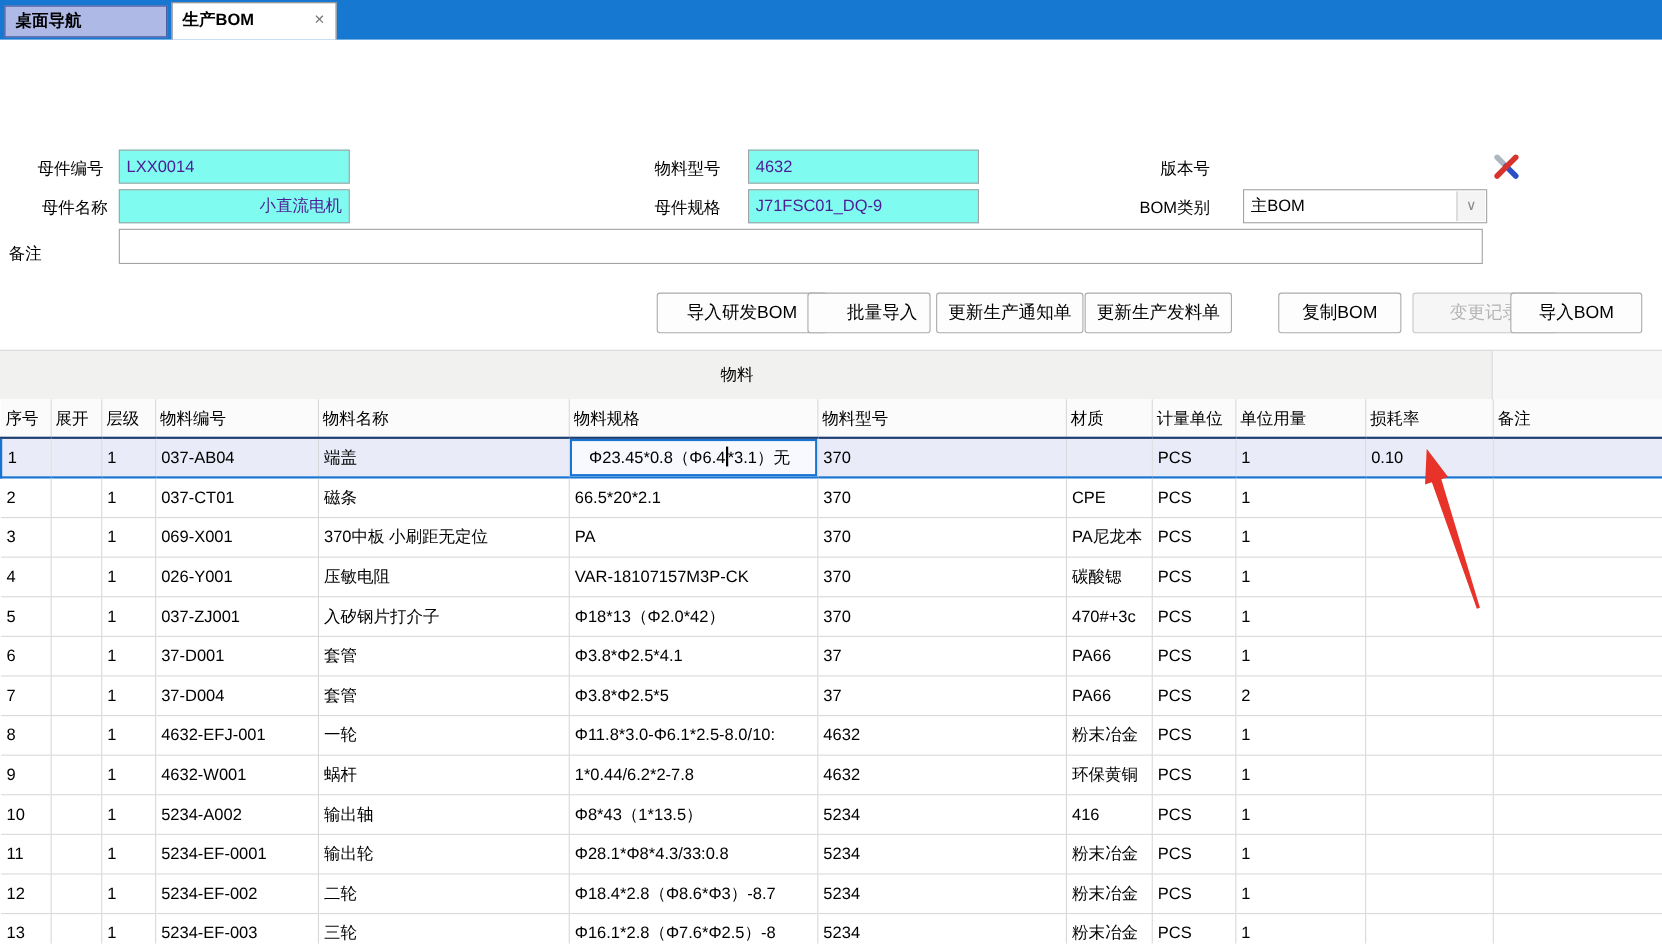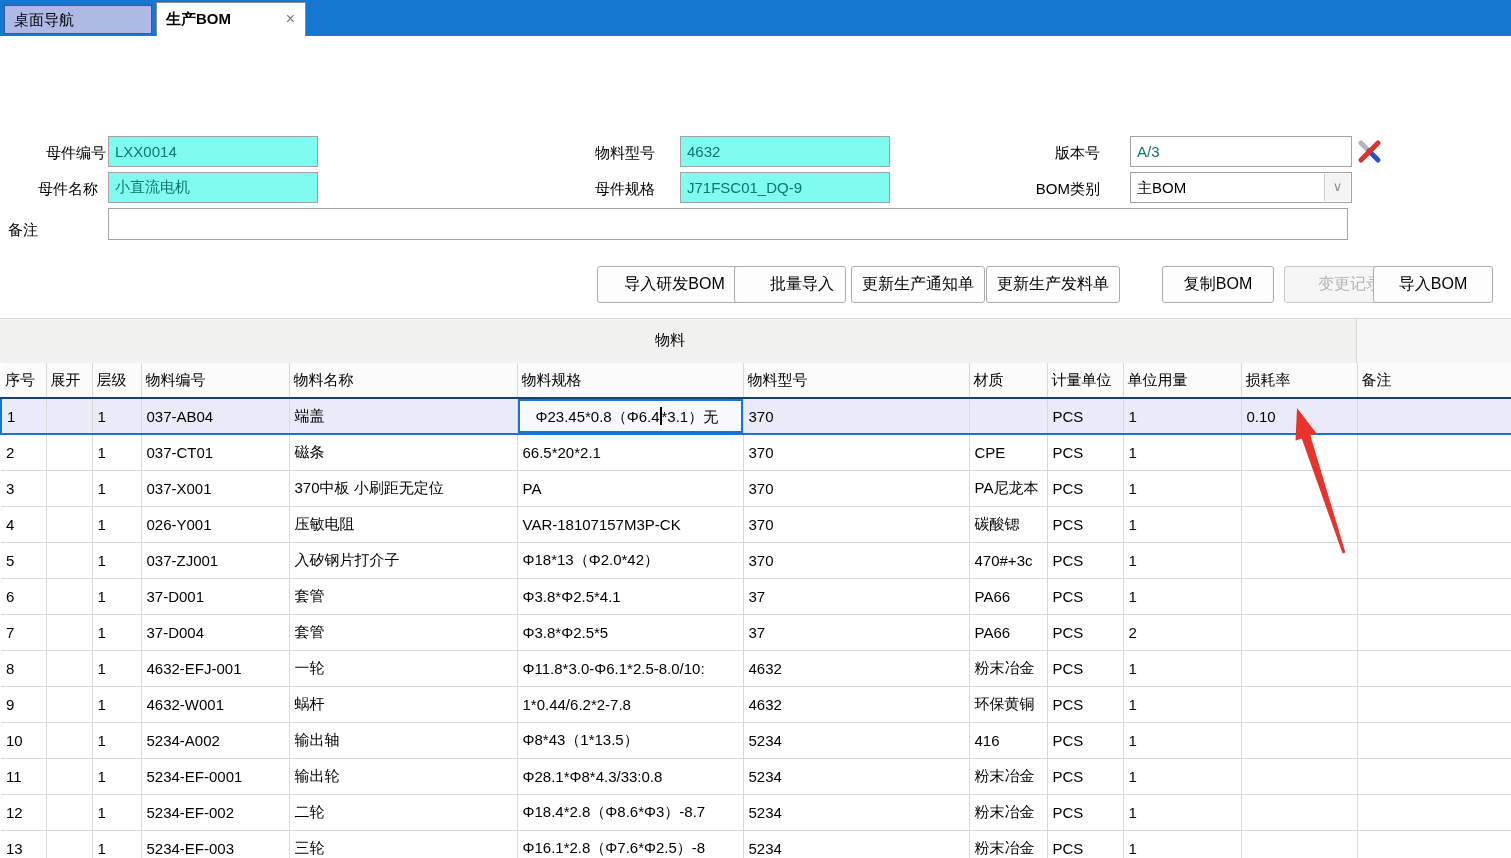--- a/index.html
+++ b/index.html
@@ -3,31 +3,31 @@
 <meta charset="utf-8">
 <style>
   * { margin:0; padding:0; box-sizing:border-box; }
   html,body { background:#fff; }
   body { font-family:"Liberation Sans", sans-serif; }
   #screen { position:relative; width:1511px; height:858px; overflow:hidden; background:#fff; }
 
   
   .tabbar { position:absolute; left:0; top:0; width:1511px; height:36px; background:#1778D2; }
   .tab-inactive { position:absolute; left:4px; top:5px; width:148px; height:29px;
-    background:#AEB9E5; border:1px solid #44549B; color:#000; font-size:15px; font-weight:normal;
+    background:#AEB9E5; border:1px solid #44549B; color:#000; font-size:15px; font-weight:bold;
     line-height:27px; padding-left:9px; cursor:pointer; }
   .tab-active { position:absolute; left:156px; top:2px; width:150px; height:34px;
     background:#FFFFFF; border:1px solid #8A8A8A; border-bottom:none; color:#000;
     font-size:15px; font-weight:bold; line-height:32px; padding-left:9px; cursor:pointer; }
   .tab-close { position:absolute; right:10px; top:0; color:#777; font-weight:normal; font-size:16px; cursor:pointer; }
 
   
   .flabel { position:absolute; font-size:15px; color:#000; text-align:right; white-space:nowrap; }
   .tbox { position:absolute; height:31px; border:1px solid #A3A3A3; font-size:15px;
-    padding:0 6px; font-family:"Liberation Sans", sans-serif; color:#0f766e; outline:none; }
+    padding:0 6px; font-family:"Liberation Sans", sans-serif; color:#4c1d95; outline:none; }
   .cyan { background:#7FFBF0; }
   .white { background:#FFFFFF; }
   .selectbox { position:absolute; height:31px; border:1px solid #A3A3A3; background:#fff;
     font-size:15px; line-height:29px; padding-left:6px; cursor:pointer; }
   .selectbox .chev { position:absolute; right:1px; top:1px; width:26px; height:27px;
     background:#F4F4F4; border-left:1px solid #C9C9C9; color:#8A8A8A; text-align:center;
     line-height:25px; font-size:13px; }
   .toolsicon { position:absolute; left:1356px; top:138px; width:27px; height:27px; cursor:pointer; }
 
   
@@ -66,33 +66,32 @@
 <div id="screen">
 
   <div class="tabbar">
     <div class="tab-inactive">桌面导航</div>
     <div class="tab-active">
       <span>生产BOM</span>
       <span class="tab-close">×</span>
     </div>
   </div>
 
-  <div class="flabel" style="left:16px;  top:144px; width:90px;">母件编号</div>
+  <div class="flabel" style="left:4px;  top:144px; width:90px;">母件编号</div>
   <div class="flabel" style="left:8px;  top:180px; width:90px;">母件名称</div>
   <div class="flabel" style="left:8px;  top:221px; width:90px; text-align:left;">备注</div>
   <div class="flabel" style="left:560px; top:144px; width:95px;">物料型号</div>
   <div class="flabel" style="left:560px; top:180px; width:95px;">母件规格</div>
   <div class="flabel" style="left:1000px; top:144px; width:100px;">版本号</div>
   <div class="flabel" style="left:1000px; top:180px; width:100px;">BOM类别</div>
 
   <input class="tbox cyan" style="left: 108px; top: 136px; width: 210px;" value="LXX0014">
-  <input class="tbox cyan" style="left: 108px; top: 172px; width: 210px;" value="小直流电机">
+  <input class="tbox cyan" style="left: 108px; top: 172px; width: 210px; text-align: right;" value="小直流电机">
   <input class="tbox cyan" style="left: 680px; top: 136px; width: 210px;" value="4632">
   <input class="tbox cyan" style="left: 680px; top: 172px; width: 210px;" value="J71FSC01_DQ-9">
-  <input class="tbox white" style="left: 1130px; top: 136px; width: 222px;" value="A/3">
   <div class="selectbox" style="left:1130px; top:172px; width:222px;">
     <span>主BOM</span>
     <span class="chev">∨</span>
   </div>
   <input class="tbox white" style="left: 108px; top: 208px; width: 1240px; height: 32px;" value="">
 
   <svg class="toolsicon" viewBox="0 0 27 27">
     <line x1="5" y1="5" x2="14" y2="14" stroke="#AEB6C2" stroke-width="5" stroke-linecap="round"></line>
     <line x1="13" y1="13" x2="22" y2="22" stroke="#2B50C8" stroke-width="5" stroke-linecap="round"></line>
     <line x1="5" y1="22" x2="22" y2="5" stroke="#D6342C" stroke-width="5" stroke-linecap="round"></line>
@@ -170,21 +169,21 @@
           <td>CPE</td>
           <td>PCS</td>
           <td>1</td>
           <td></td>
           <td></td>
         </tr>
         <tr>
           <td>3</td>
           <td></td>
           <td>1</td>
-          <td>037-X001</td>
+          <td>069-X001</td>
           <td>370中板 小刷距无定位</td>
           <td>PA</td>
           <td>370</td>
           <td>PA尼龙本</td>
           <td>PCS</td>
           <td>1</td>
           <td></td>
           <td></td>
         </tr>
         <tr>

